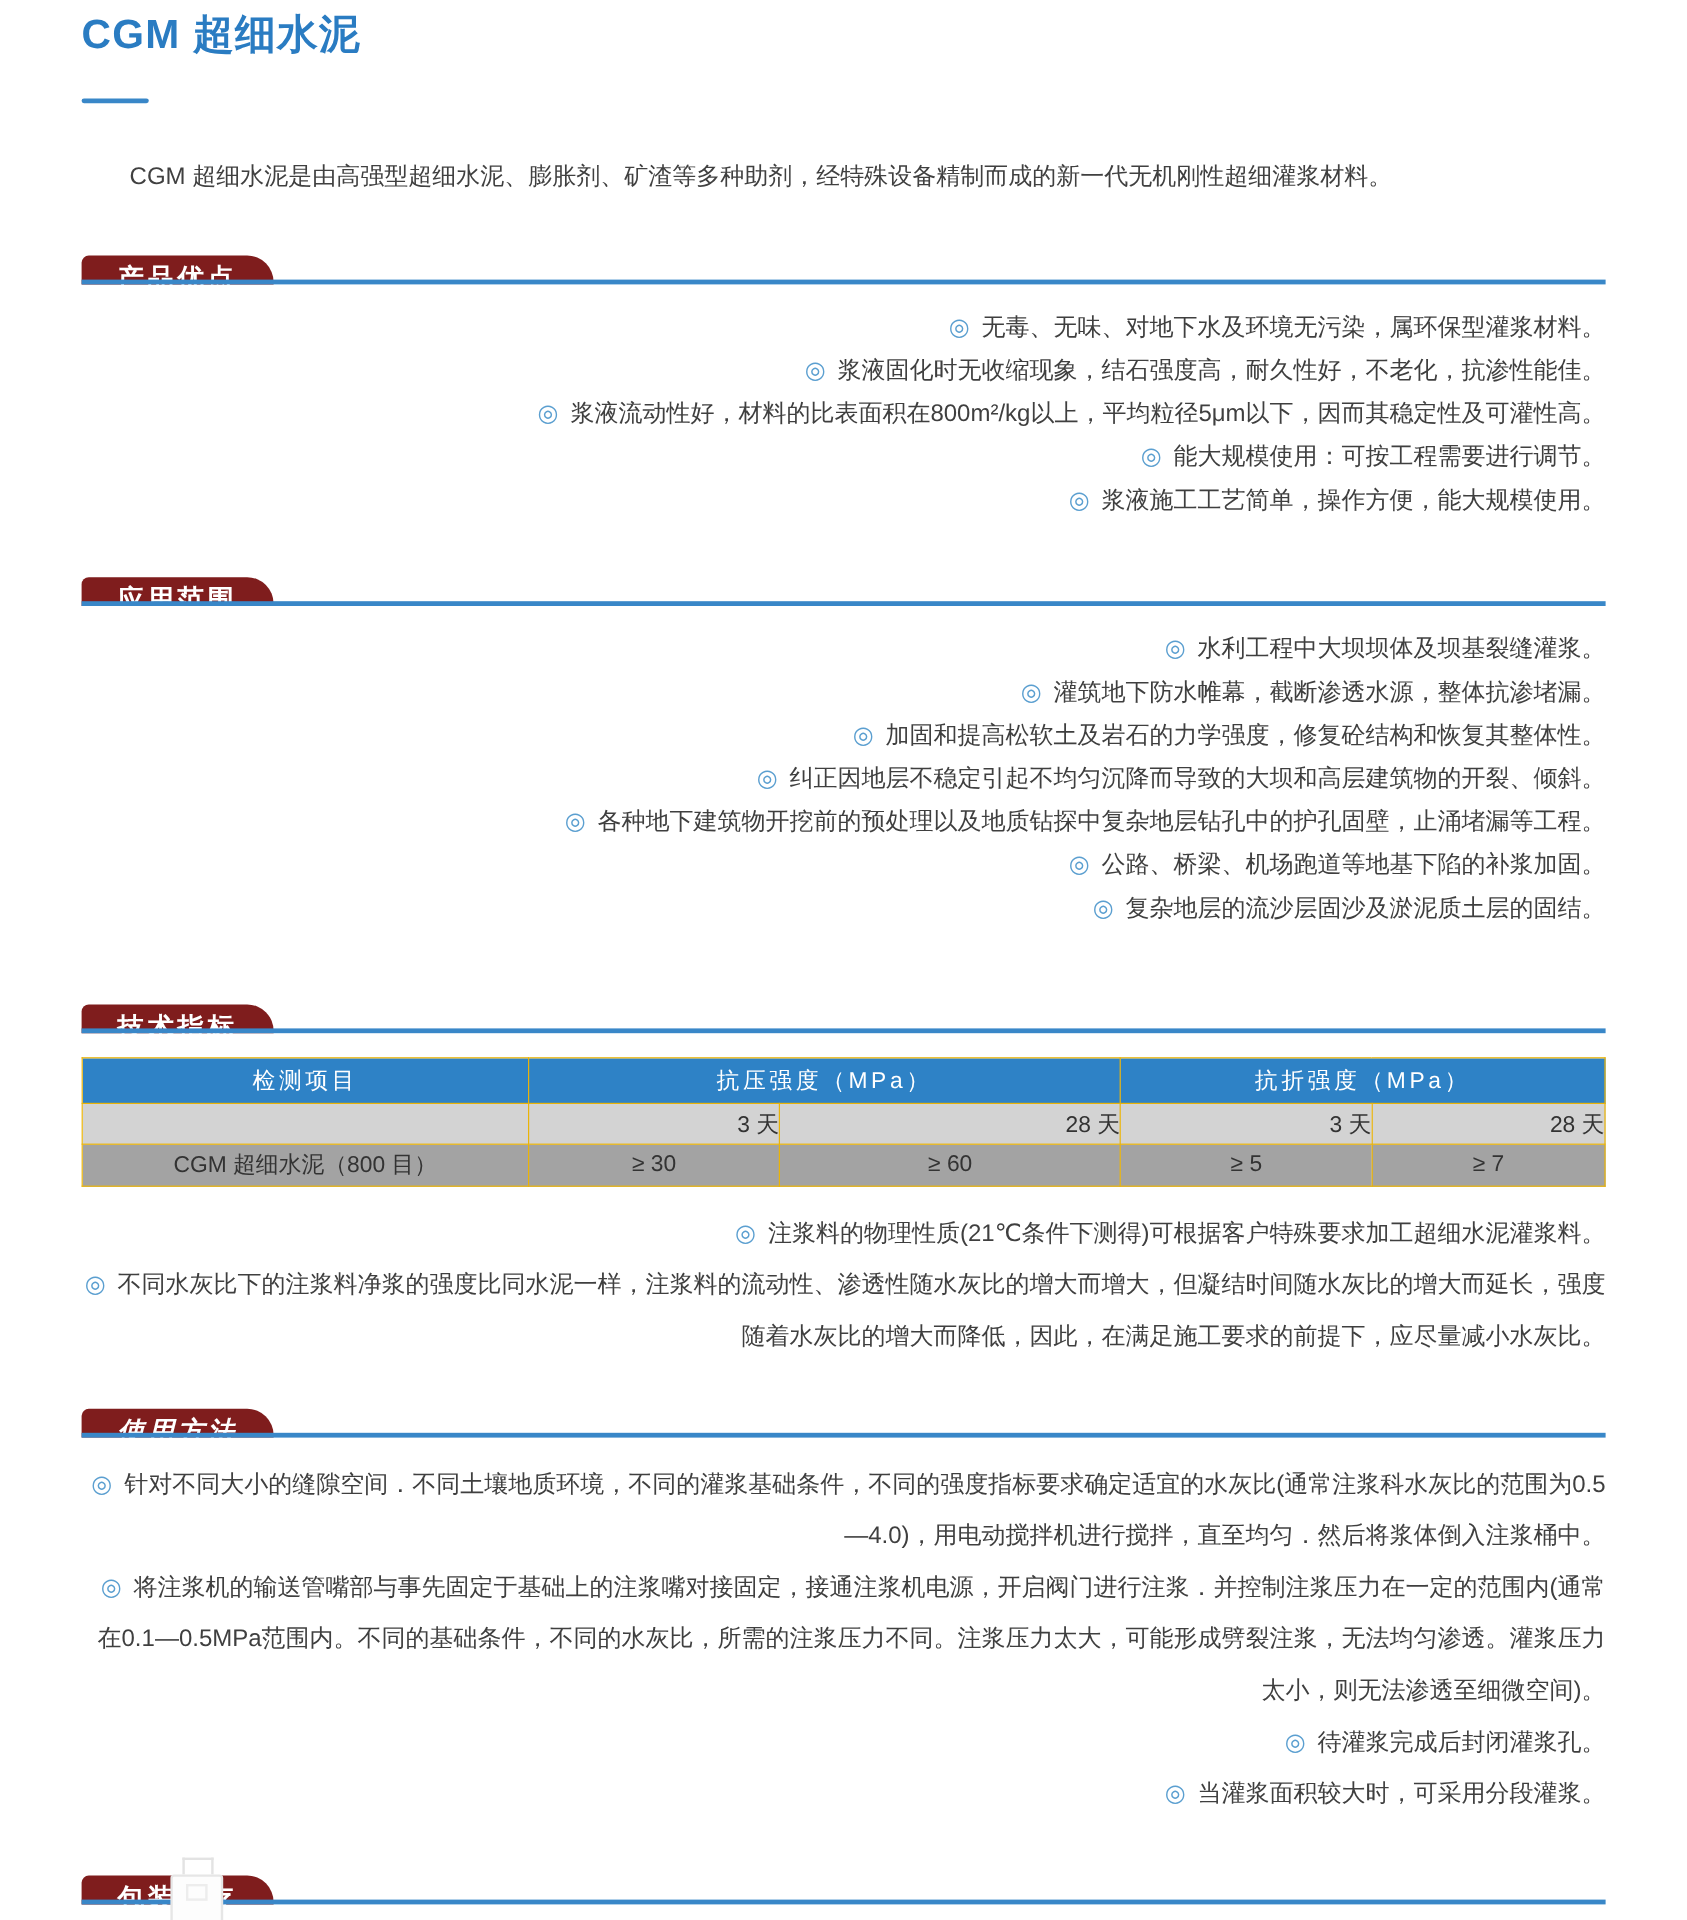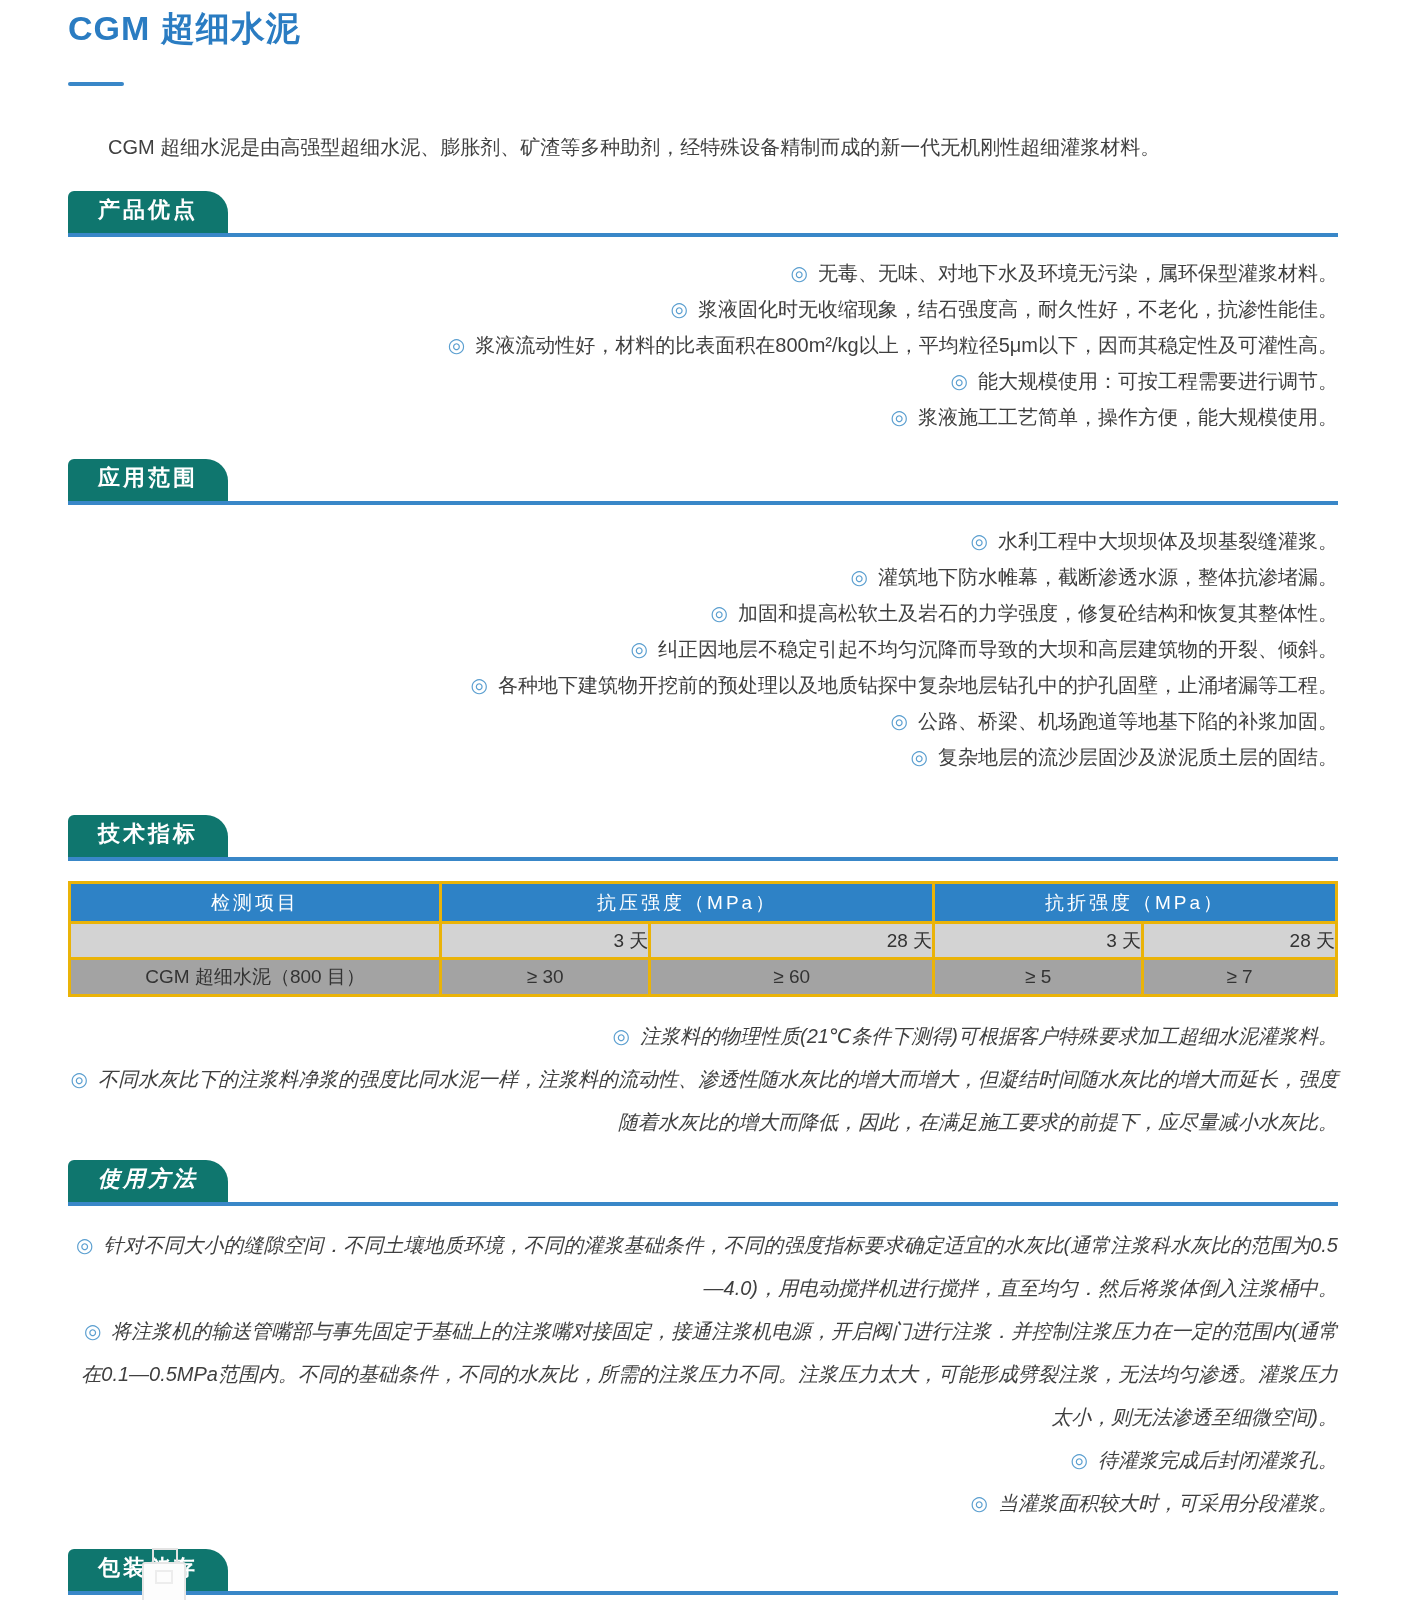--- a/index.html
+++ b/index.html
@@ -30,48 +30,48 @@
   }
 
   
   .banner{position:relative;height:38px;}
   .banner::after{
     content:"";position:absolute;left:0;right:0;bottom:0;height:4px;
     background:#3987c8;
   }
   .tab{
     position:absolute;left:0;bottom:0;
-    height:46px;line-height:38px;
+    height:24px;line-height:38px;
     min-width:118px;padding:0 30px;
-    background:#0f766e;color:#ffffff;
+    background:#7f1d1d;color:#ffffff;
     font-size:22px;font-weight:bold;letter-spacing:3px;
     border-radius:6px 22px 0 0;
     box-sizing:border-box;
   }
 
   
   .list{margin-top:18px;text-align:right;}
   .li{margin:0;font-size:20px;line-height:36px;color:#3f3f3f;}
-  .li-wide{line-height:43px;font-style:italic;}
+  .li-wide{line-height:43px;}
   .bullet{color:#5b9fd0;font-size:20px;margin-right:10px;}
 
   .mt-adv{margin-top:36px;}
   .mt-app{margin-top:32px;}
   .mt-spec{margin-top:48px;}
   .mt-usage{margin-top:24px;font-style:italic;}
   .mt-storage{margin-top:32px;}
 
   
   .spec-table{
     width:100%;margin-top:20px;
     border-collapse:collapse;table-layout:fixed;
     font-size:19px;
   }
   .spec-table td,.spec-table th{
-    border:3px solid #eab308;
+    border:1px solid #eab308;
     text-align:center;vertical-align:middle;
     padding:0;height:34px;
     font-weight:normal;
   }
   .spec-table .hrow th{
     background:#2e82c6;color:#ffffff;
     height:37px;letter-spacing:3px;
   }
   .spec-table .srow td{
     background:#d3d3d3;color:#333333;height:33px;text-align:right;

